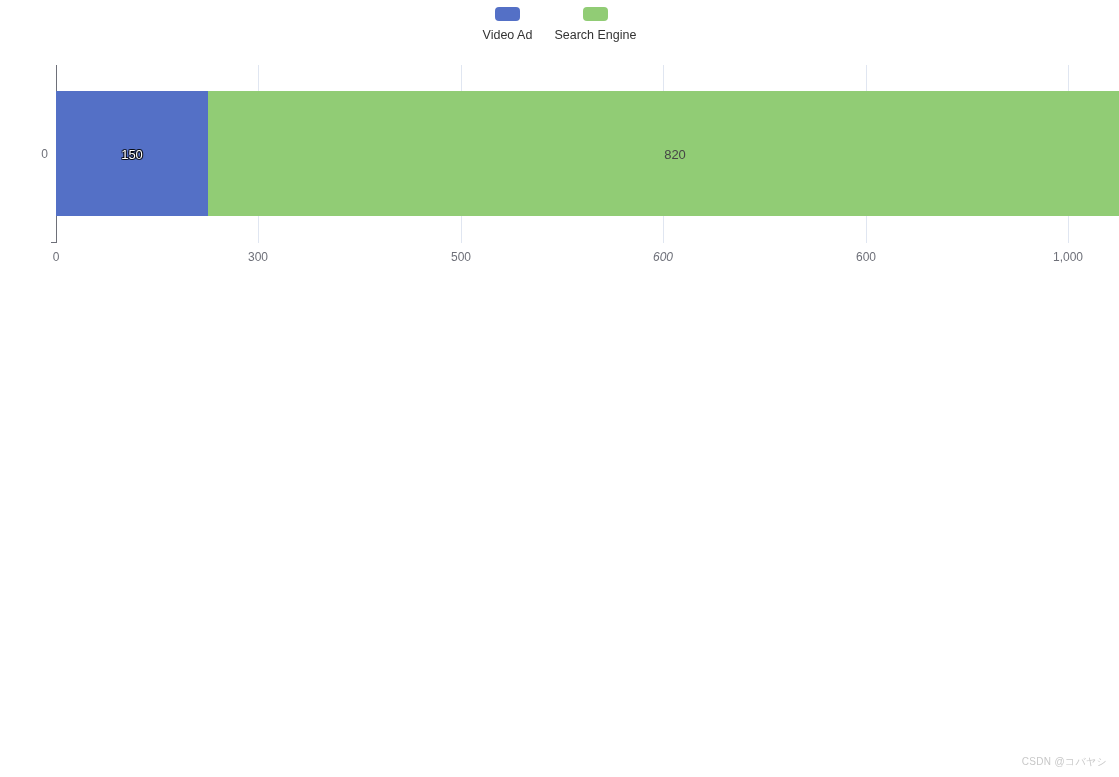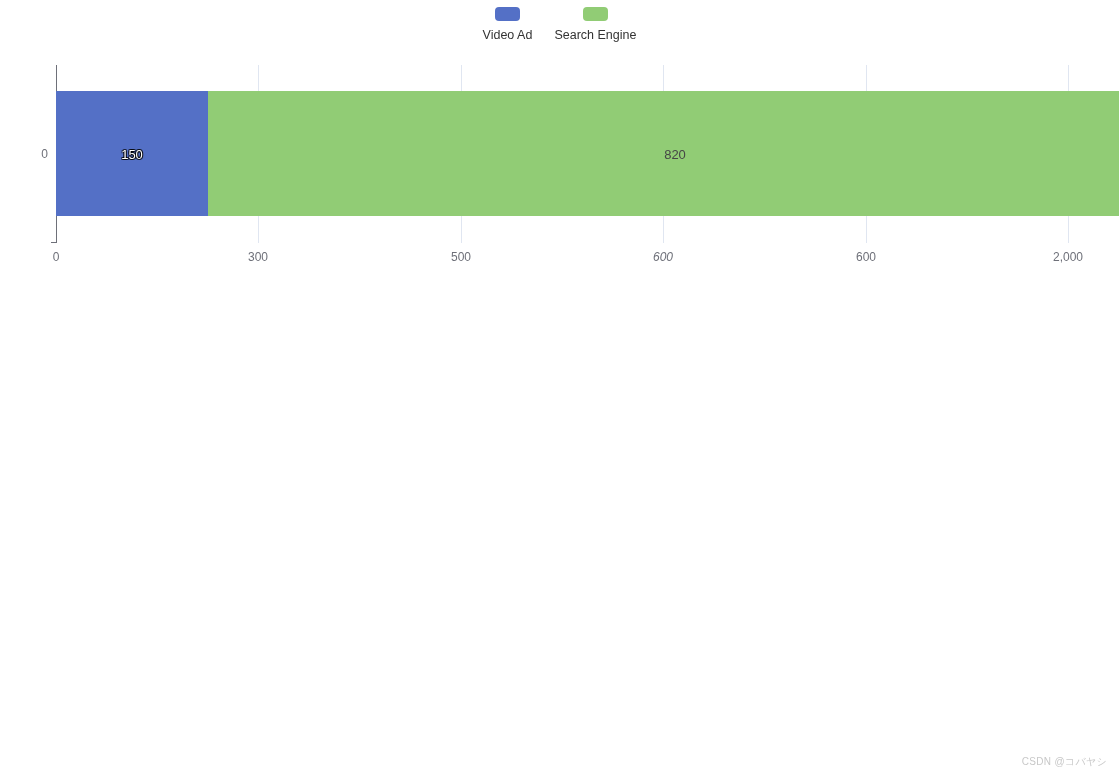--- a/index.html
+++ b/index.html
@@ -168,21 +168,21 @@
   <div class="axis-y-tick"></div>
 
   <div class="y-cat-label">0</div>
 
   <div id="xticks">
       <div class="x-tick-label" style="left: 56px;">0</div>
       <div class="x-tick-label" style="left: 258px;">300</div>
       <div class="x-tick-label" style="left: 461px;">500</div>
       <div class="x-tick-label" style="left: 663px; font-style: italic;">600</div>
       <div class="x-tick-label" style="left: 866px;">600</div>
-      <div class="x-tick-label" style="left: 1068px;">2,000</div>
+      <div class="x-tick-label" style="left: 1068px;">1,000</div>
     </div>
 
   <div id="bars">
       <div class="bar" style="left: 56px; width: 152px; background: rgb(84, 112, 198);">
         <span class="bar-label light">150</span>
       </div>
       <div class="bar" style="left: 208px; width: 934px; background: rgb(145, 204, 117);">
         <span class="bar-label dark">820</span>
       </div>
     </div>

